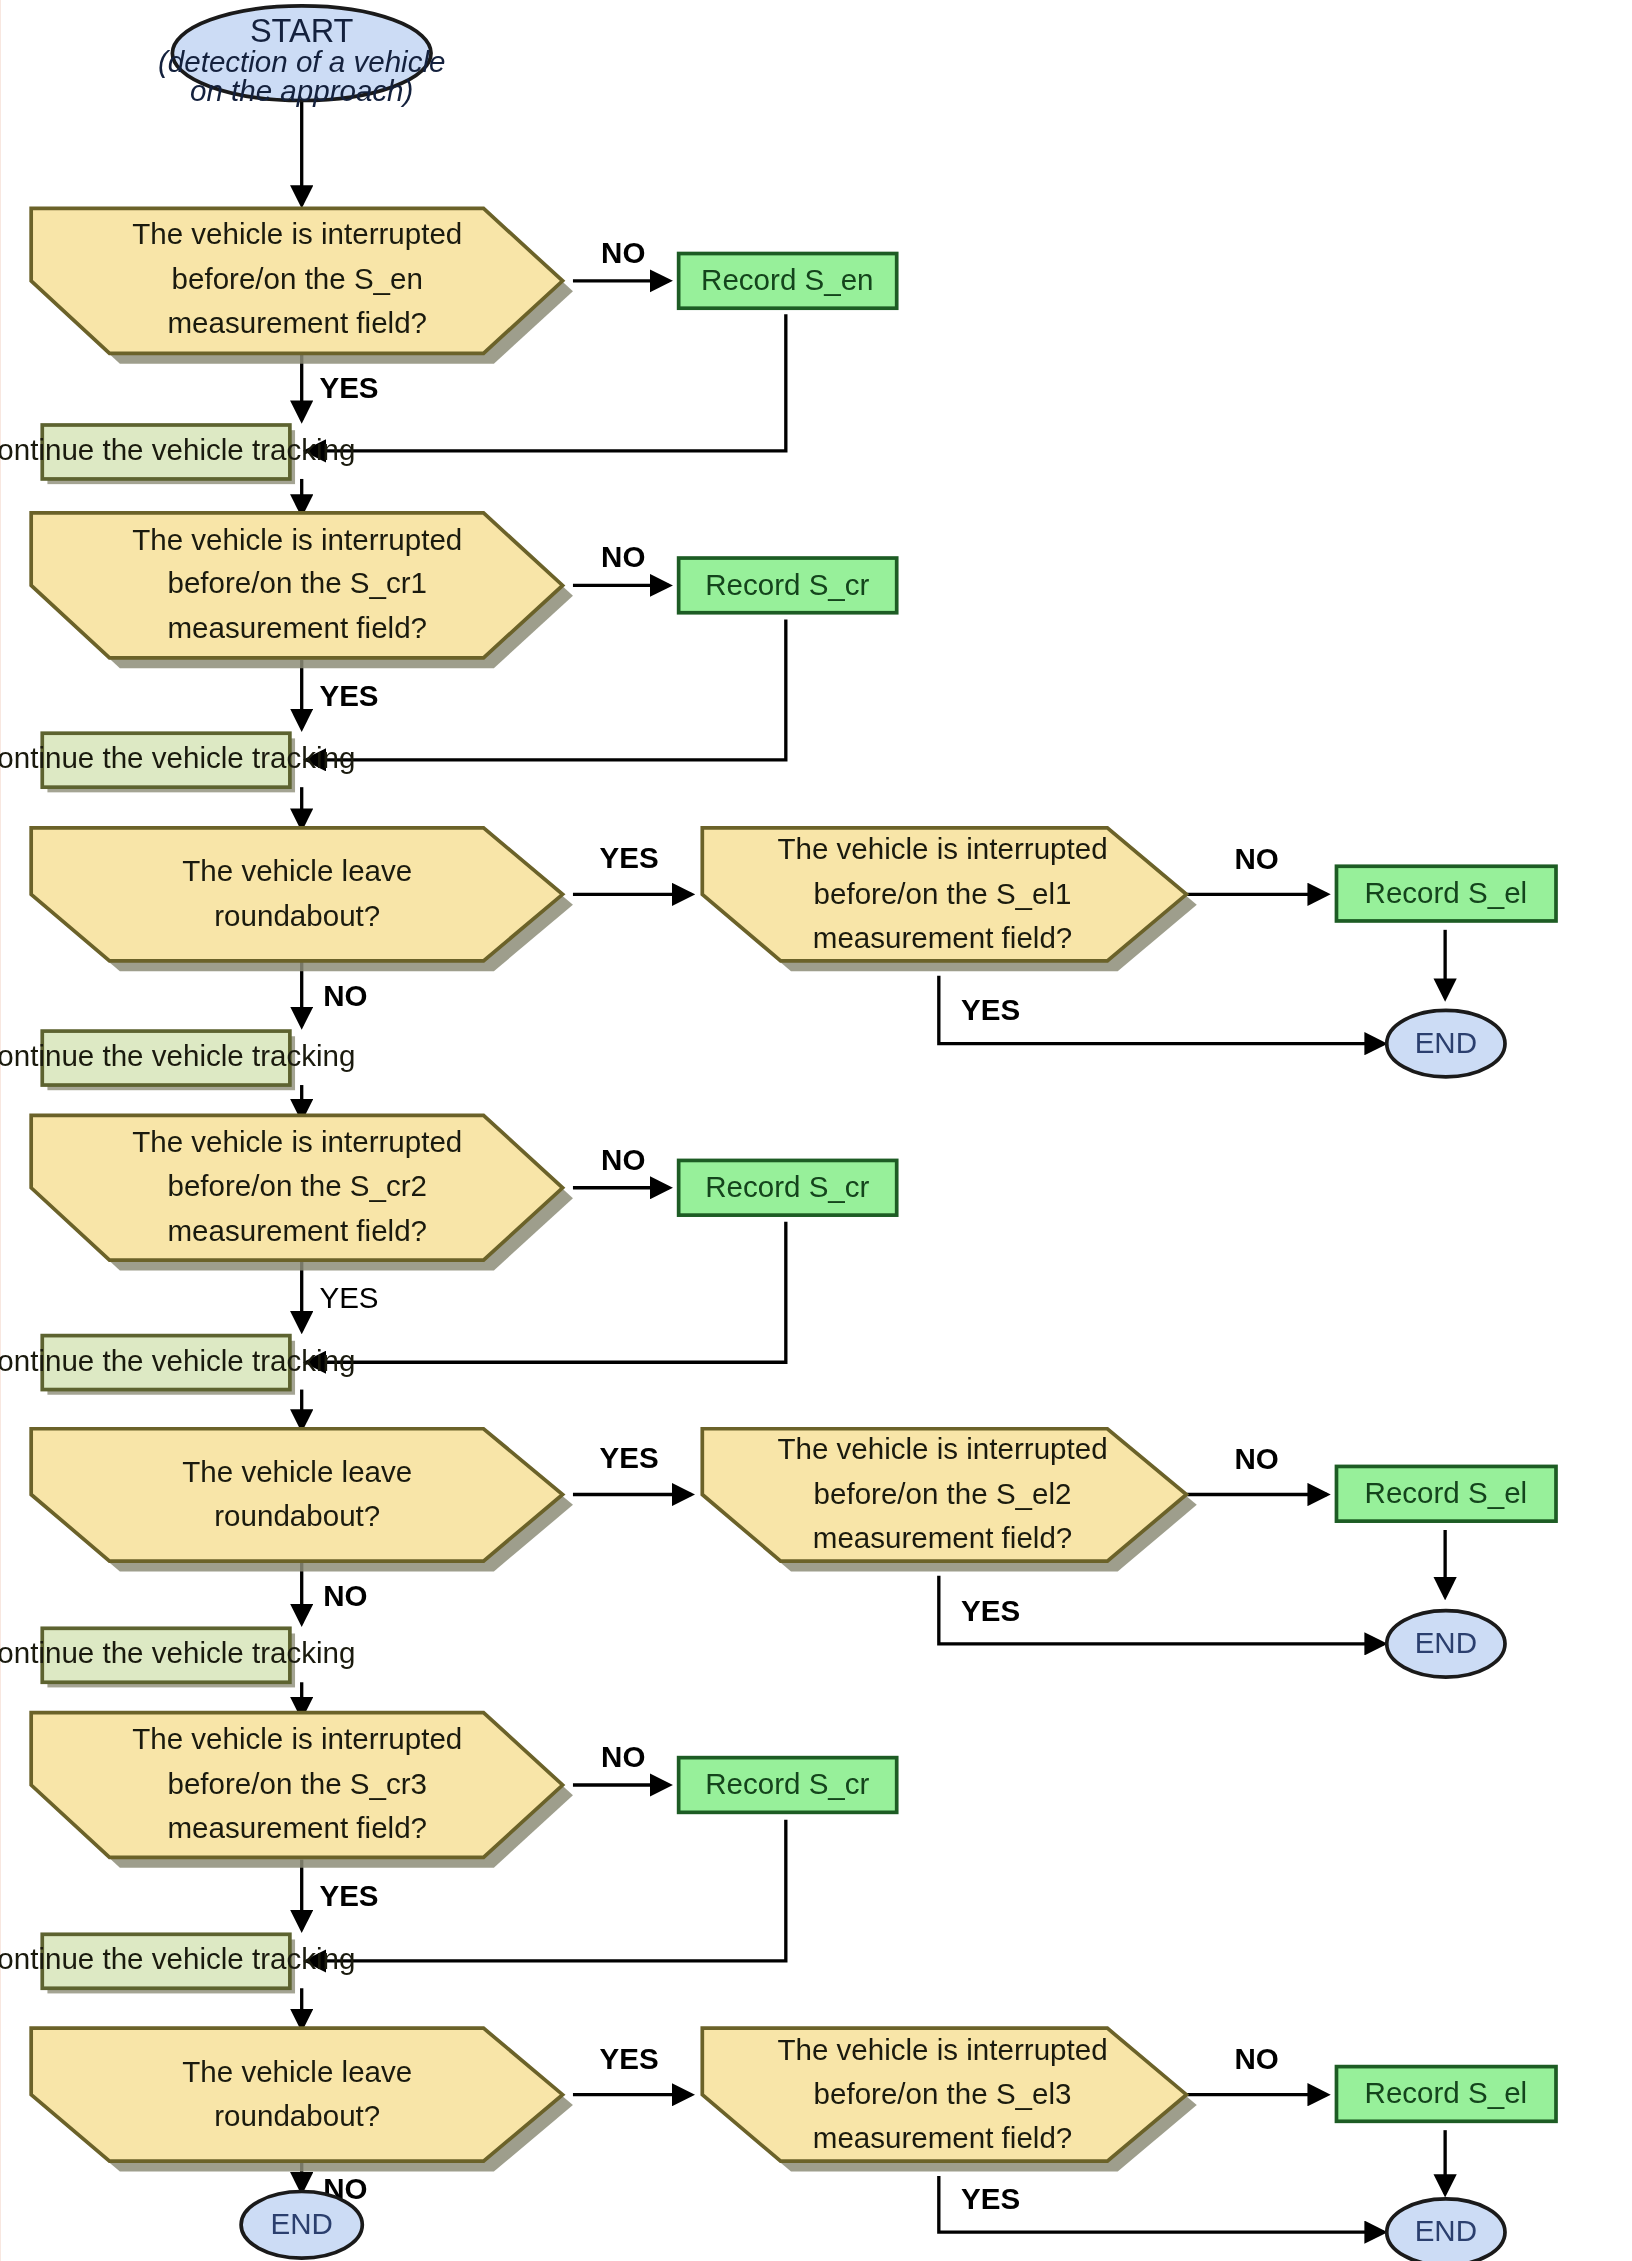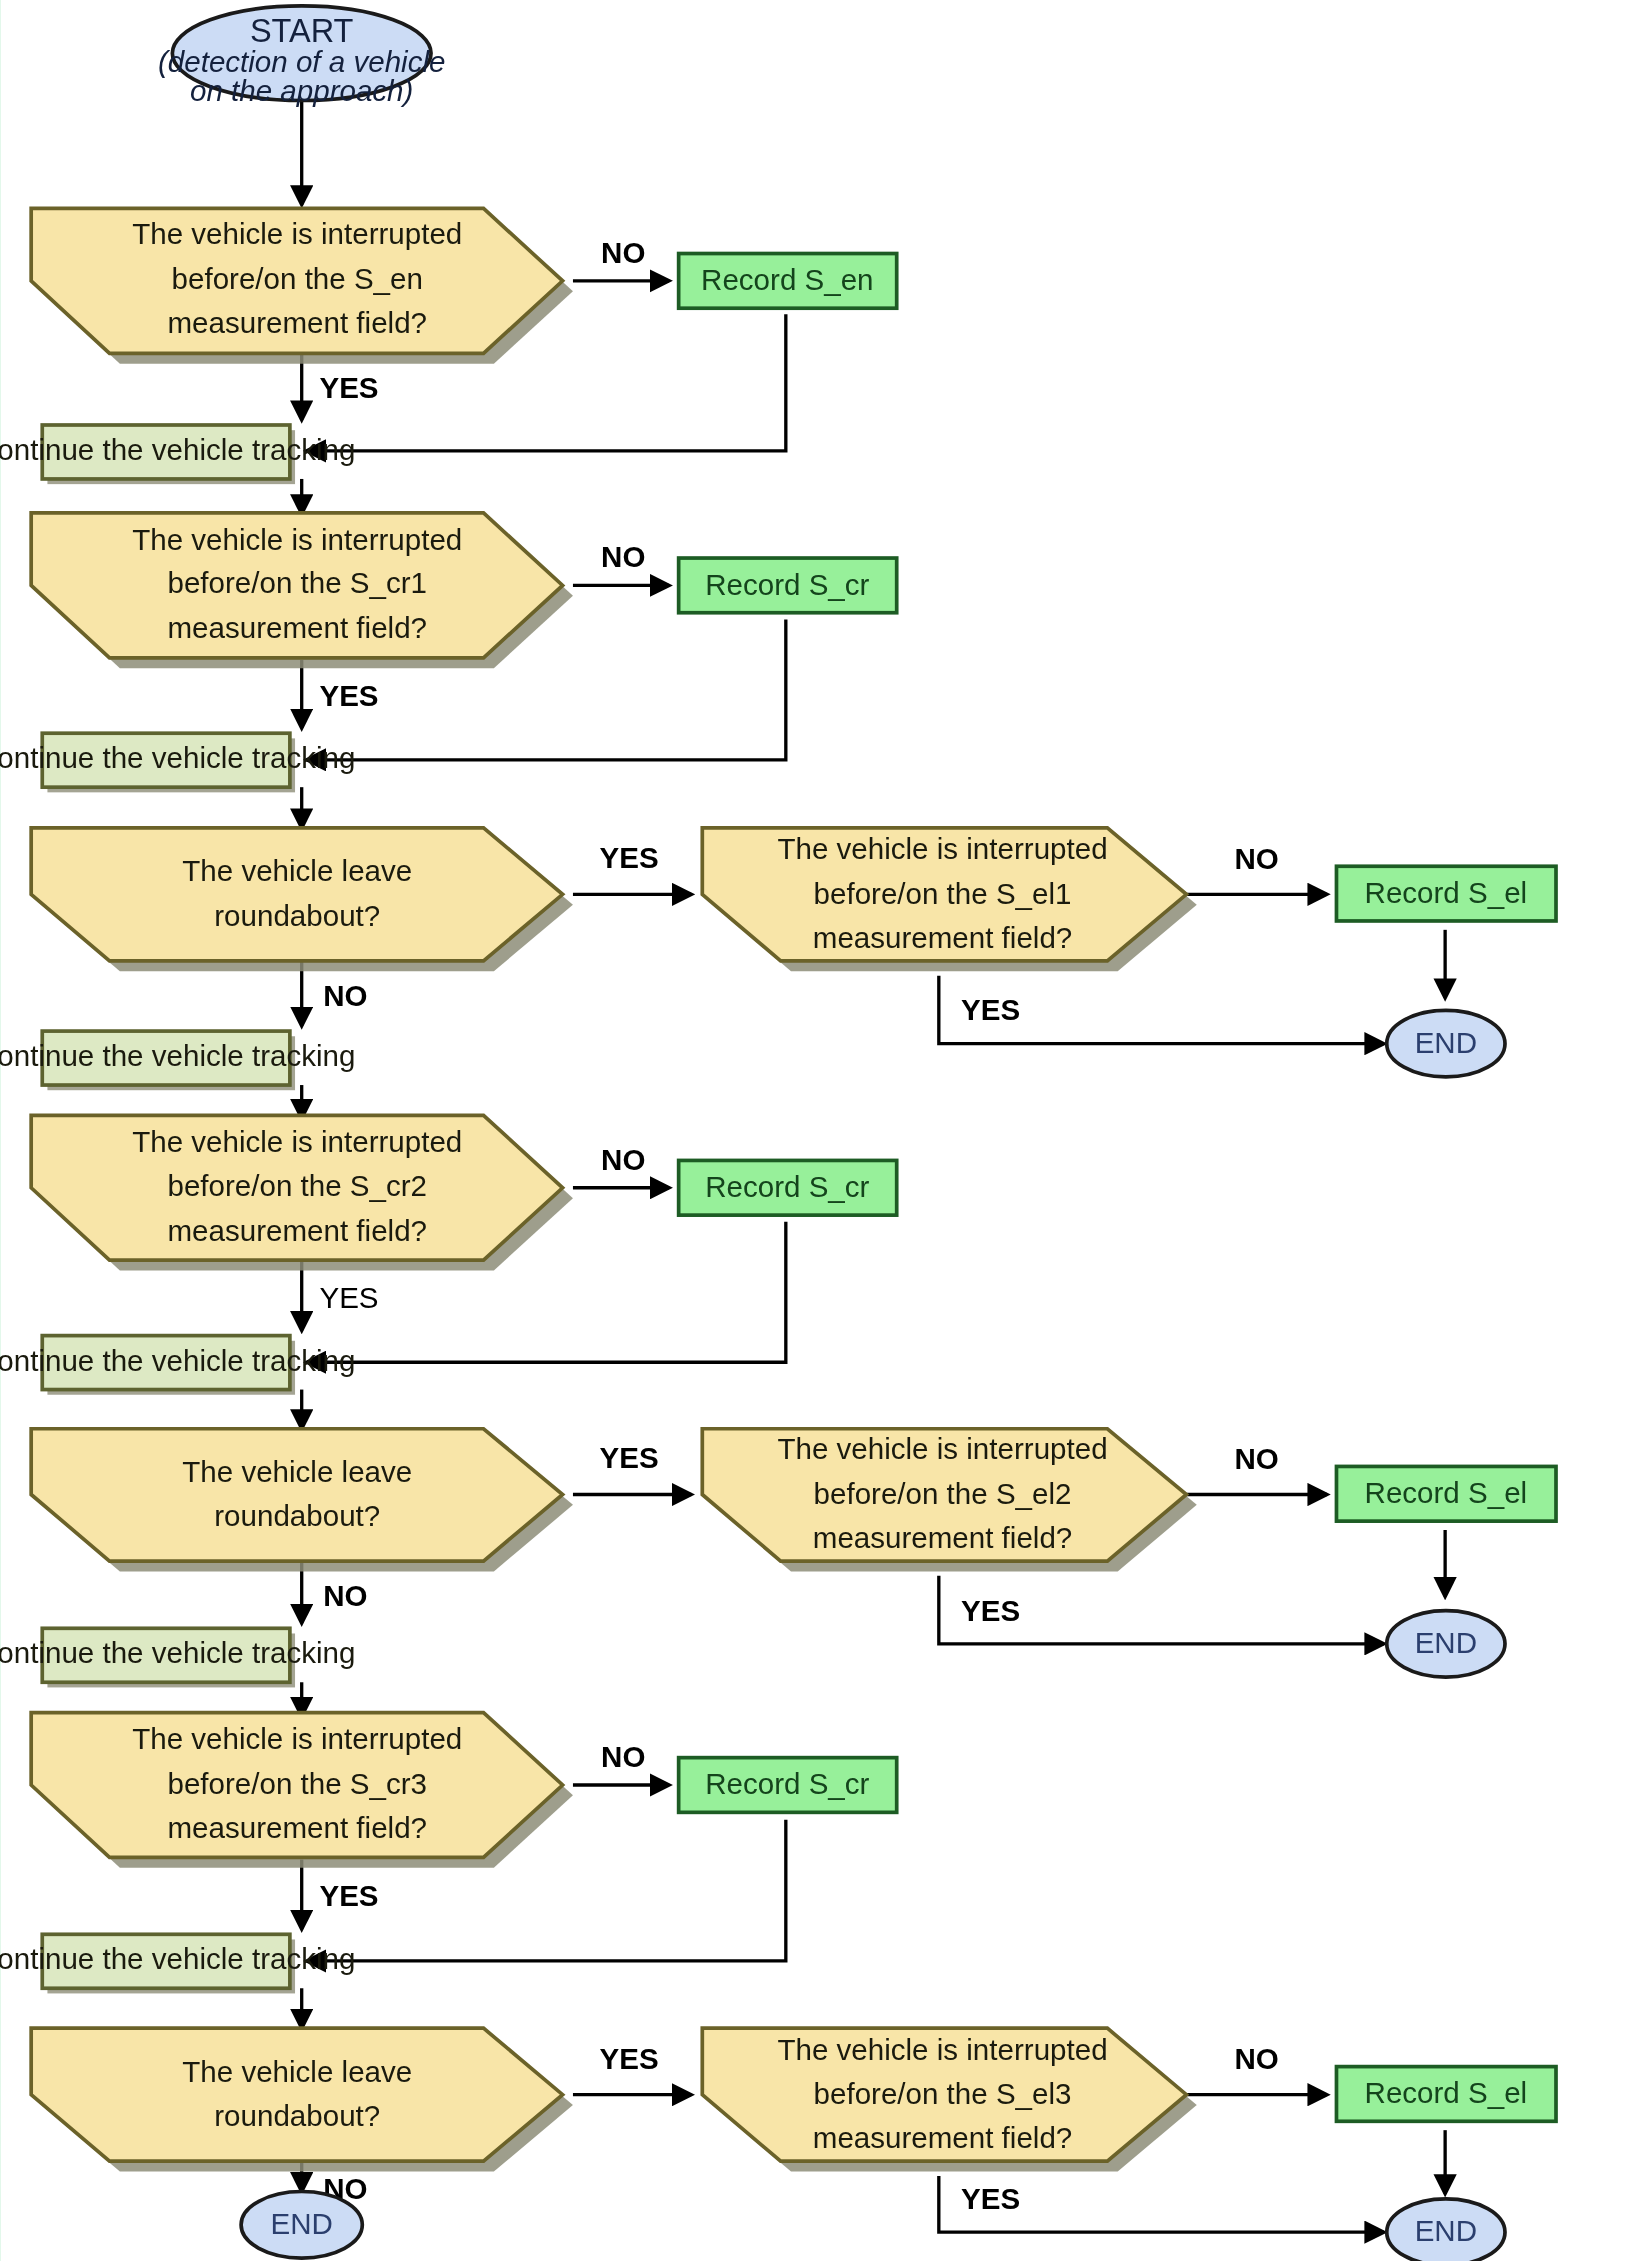--- a/index.html
+++ b/index.html
@@ -7,21 +7,21 @@
     padding: 0;
     background: #ffffff;
   }
   body {
     font-family: "Liberation Sans", sans-serif;
   }
   #flow-root {
     position: relative;
     width: 1633px;
     height: 2261px;
-    background: #22c55e;
+    background: #c2410c;
     overflow: hidden;
   }
   svg#flow-svg {
     display: block;
     width: 1633px;
     height: 2261px;
   }
   .node-text {
     font-family: "Liberation Sans", sans-serif;
     font-size: 40px;

